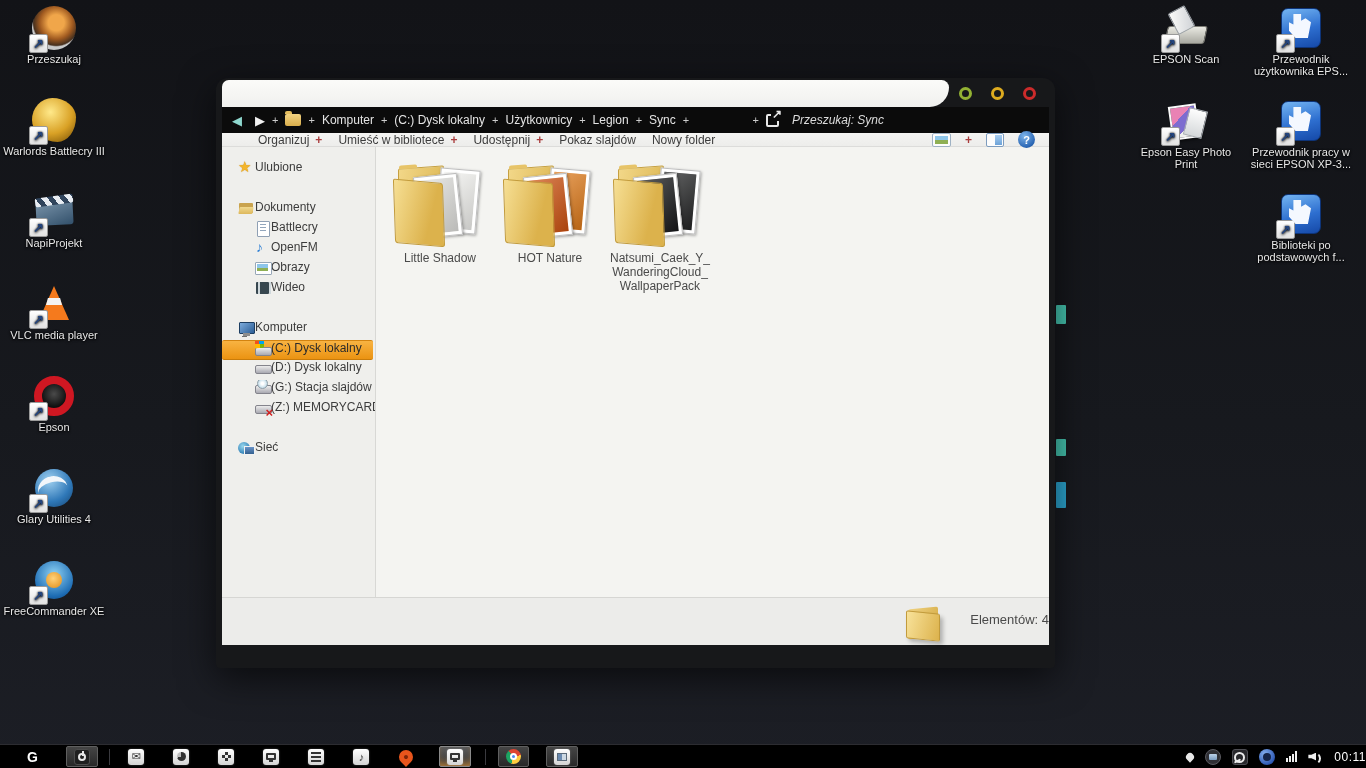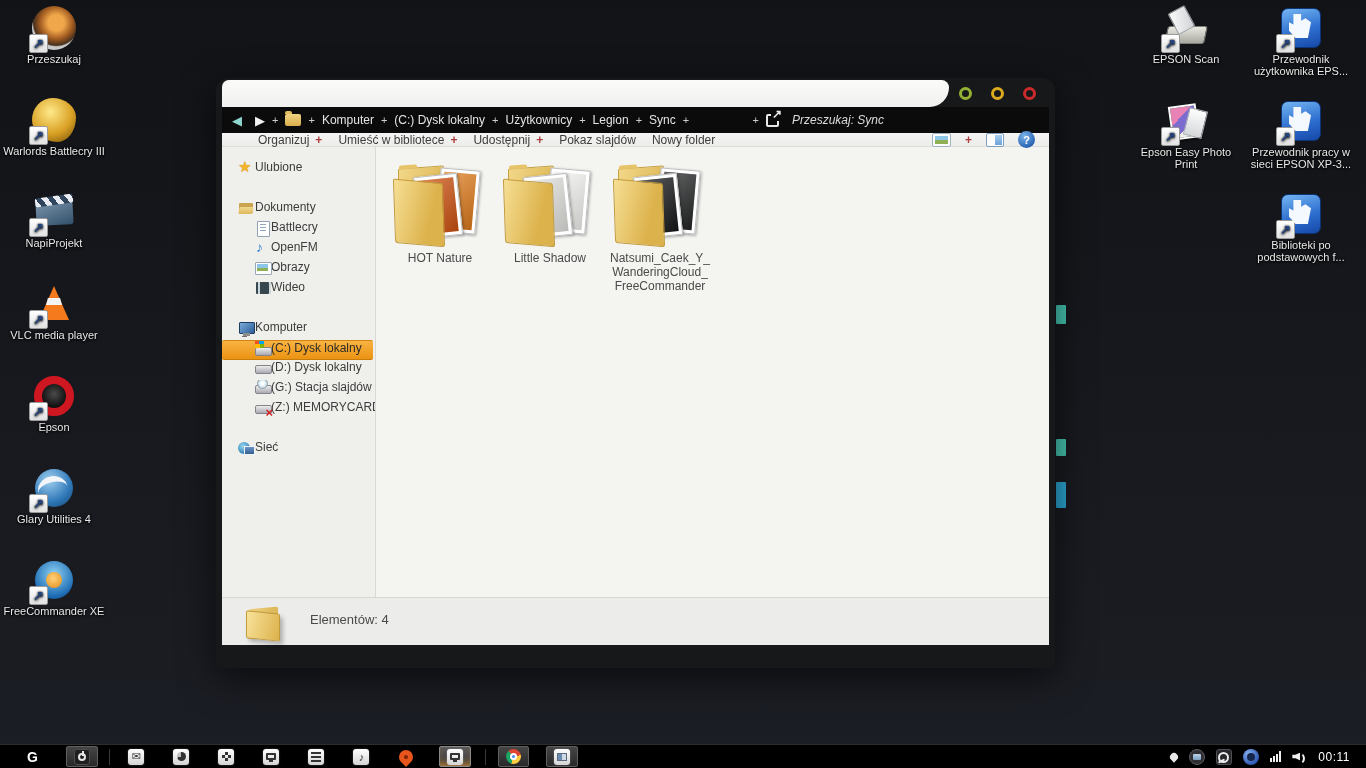--- a/index.html
+++ b/index.html
@@ -173,21 +173,21 @@
   .fphoto-f { left:22px; top:10px; width:44px; height:62px; transform:rotate(-6deg); padding:3px; }
   .fphoto-i { width:100%; height:100%; position:relative; overflow:hidden; }
   .fphoto-i::after { content:""; position:absolute; inset:0;
     background:linear-gradient(135deg,rgba(255,255,255,.30),rgba(0,0,0,.18)); }
   .f-front { position:absolute; left:0; bottom:2px; width:50px; height:64px;
     background:linear-gradient(105deg,#f6df94,#dcb24c 70%); border:1px solid #c29b3c;
     border-radius:2px 3px 3px 3px; transform:skewY(7deg) rotate(-2deg); }
   .fname { font-size:12px; color:#4a4a4a; line-height:14px; }
   
   .statusbar { height:48px; background:#ececea; border-top:1px solid #d6d6d3;
-    display:flex; align-items:flex-start; padding:8px 0 0 24px; gap:24px; }
+    display:flex; align-items:flex-start; padding:8px 0 0 24px; gap:24px;justify-content:flex-end; }
   .st-folder { position:relative; width:40px; height:34px; }
   .st-folder::before { content:""; position:absolute; left:2px; top:2px; width:30px; height:30px;
     background:linear-gradient(100deg,#f0d382,#d9b14e); border-radius:2px; transform:skewY(-5deg); }
   .st-folder::after { content:""; position:absolute; left:0; bottom:0; width:32px; height:26px;
     background:linear-gradient(105deg,#f8e29a,#dcb24c); border:1px solid #c29b3c;
     border-radius:2px; transform:skewY(6deg); box-shadow:3px 3px 4px rgba(0,0,0,.25); }
   .st-text { font-size:13px; color:#4a4a4a; padding-top:6px; }
   
   .taskbar { position:absolute; left:0; bottom:0; width:1366px; height:24px; background:#000;
     border-top:1px solid #2c2c31; display:flex; align-items:center; font-size:11px; }
@@ -243,21 +243,21 @@
     background:radial-gradient(circle at 35% 30%,#85aff0,#2a55b0 75%); position:relative; }
   .tr-msg::after { content:""; position:absolute; left:4px; top:4px; width:8px; height:8px;
     border-radius:50%; background:#16254a; }
   .tr-signal { display:flex; align-items:flex-end; gap:1px; height:11px; }
   .tr-signal i { width:2px; background:#f0f0f0; display:block; }
   .tr-vol { width:14px; height:12px; position:relative; }
   .tr-vol::before { content:""; position:absolute; left:0; top:2px; width:8px; height:8px;
     background:#f0f0f0; clip-path:polygon(0 28%,38% 28%,100% 0,100% 100%,38% 72%,0 72%); }
   .tr-vol::after { content:""; position:absolute; right:1px; top:1px; width:9px; height:9px;
     border:2px solid transparent; border-right-color:#f0f0f0; border-radius:50%; }
-  .tb-clock { color:#fff; font-size:12px; padding-right:16px; letter-spacing:.5px; }
+  .tb-clock { color:#fff; font-size:12px; letter-spacing:.5px; }
 </style>
 </head>
 <body>
 
 <div class="dcol" style="left:2px; top:6px;">
   <div class="dico">
     <div class="art art-torchlight">
         <span class="sc-arrow">↗</span>
       </div>
     <div class="lbl">Przeszukaj</div>
@@ -448,57 +448,57 @@
         <span class="ic ic-network"></span>
         <span>Sieć</span>
       </div>
     </div>
 
     <div class="main">
       <div class="folder-item">
         <div class="fart">
           <div class="f-back"></div>
           <div class="fphoto fphoto-b">
+              <div class="fphoto-i" style="background-color: rgb(244, 244, 241);"></div>
+            </div>
+          <div class="fphoto fphoto-f">
+              <div class="fphoto-i" style="background-color: rgb(227, 227, 224);"></div>
+            </div>
+          <div class="f-front"></div>
+        </div>
+        <div class="fname"><span>Little Shadow</span></div>
+      </div>
+      <div class="folder-item">
+        <div class="fart">
+          <div class="f-back"></div>
+          <div class="fphoto fphoto-b">
               <div class="fphoto-i" style="background-color: rgb(224, 123, 26);"></div>
             </div>
           <div class="fphoto fphoto-f">
               <div class="fphoto-i" style="background-color: rgb(207, 82, 16);"></div>
             </div>
           <div class="f-front"></div>
         </div>
         <div class="fname"><span>HOT Nature</span></div>
-      </div>
-      <div class="folder-item">
-        <div class="fart">
-          <div class="f-back"></div>
-          <div class="fphoto fphoto-b">
-              <div class="fphoto-i" style="background-color: rgb(244, 244, 241);"></div>
-            </div>
-          <div class="fphoto fphoto-f">
-              <div class="fphoto-i" style="background-color: rgb(227, 227, 224);"></div>
-            </div>
-          <div class="f-front"></div>
-        </div>
-        <div class="fname"><span>Little Shadow</span></div>
       </div>
       <div class="folder-item">
         <div class="fart">
           <div class="f-back"></div>
           <div class="fphoto fphoto-b">
               <div class="fphoto-i" style="background-color: rgb(35, 36, 37);"></div>
             </div>
           <div class="fphoto fphoto-f">
               <div class="fphoto-i" style="background-color: rgb(23, 24, 26);"></div>
             </div>
           <div class="f-front"></div>
         </div>
         <div class="fname">
           <div>Natsumi_Caek_Y_</div>
           <div>WanderingCloud_</div>
-          <div>FreeCommander</div>
+          <div>WallpaperPack</div>
         </div>
       </div>
     </div>
   </div>
 
   <div class="statusbar">
     <div class="st-folder"></div>
     <div class="st-text">Elementów: 4</div>
   </div>
 </div>

